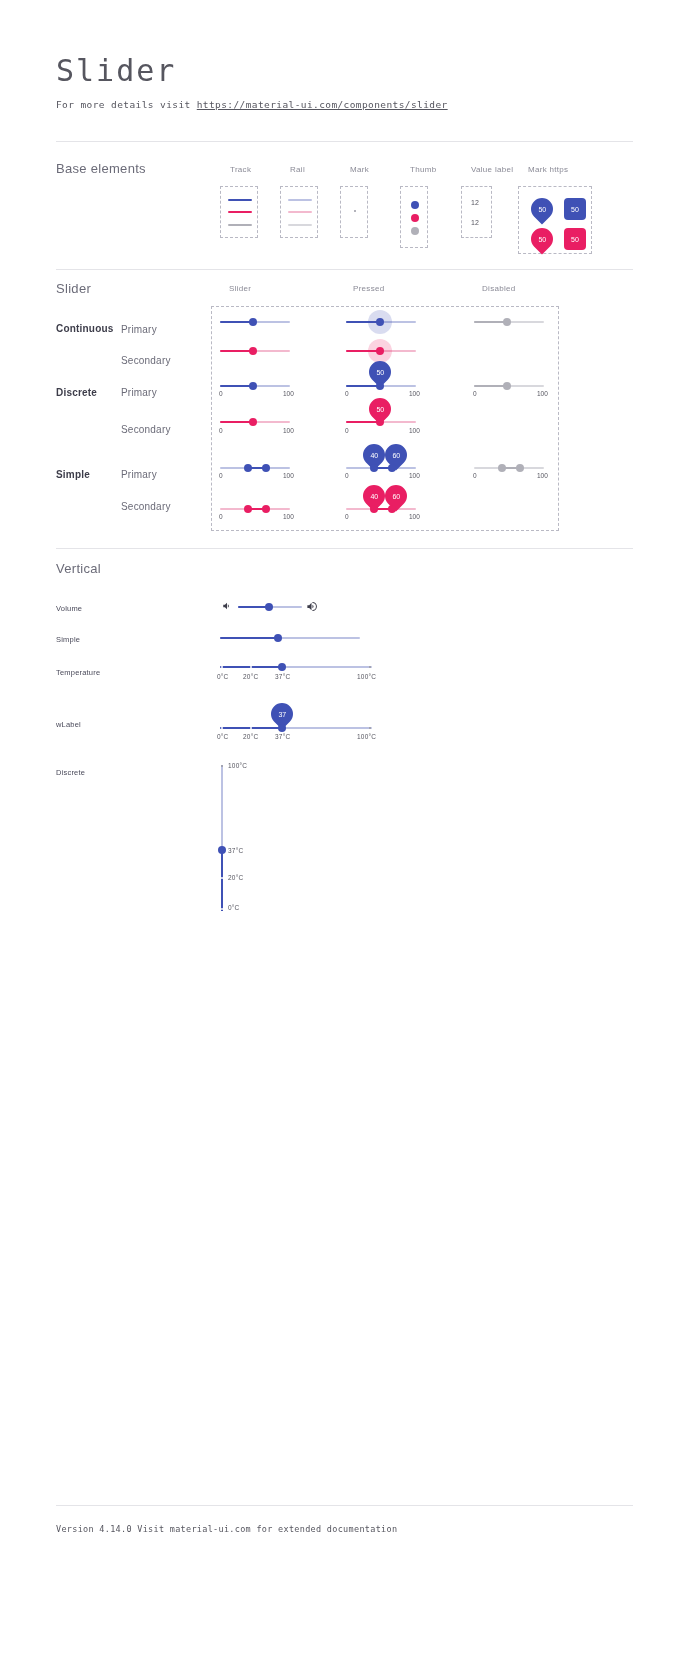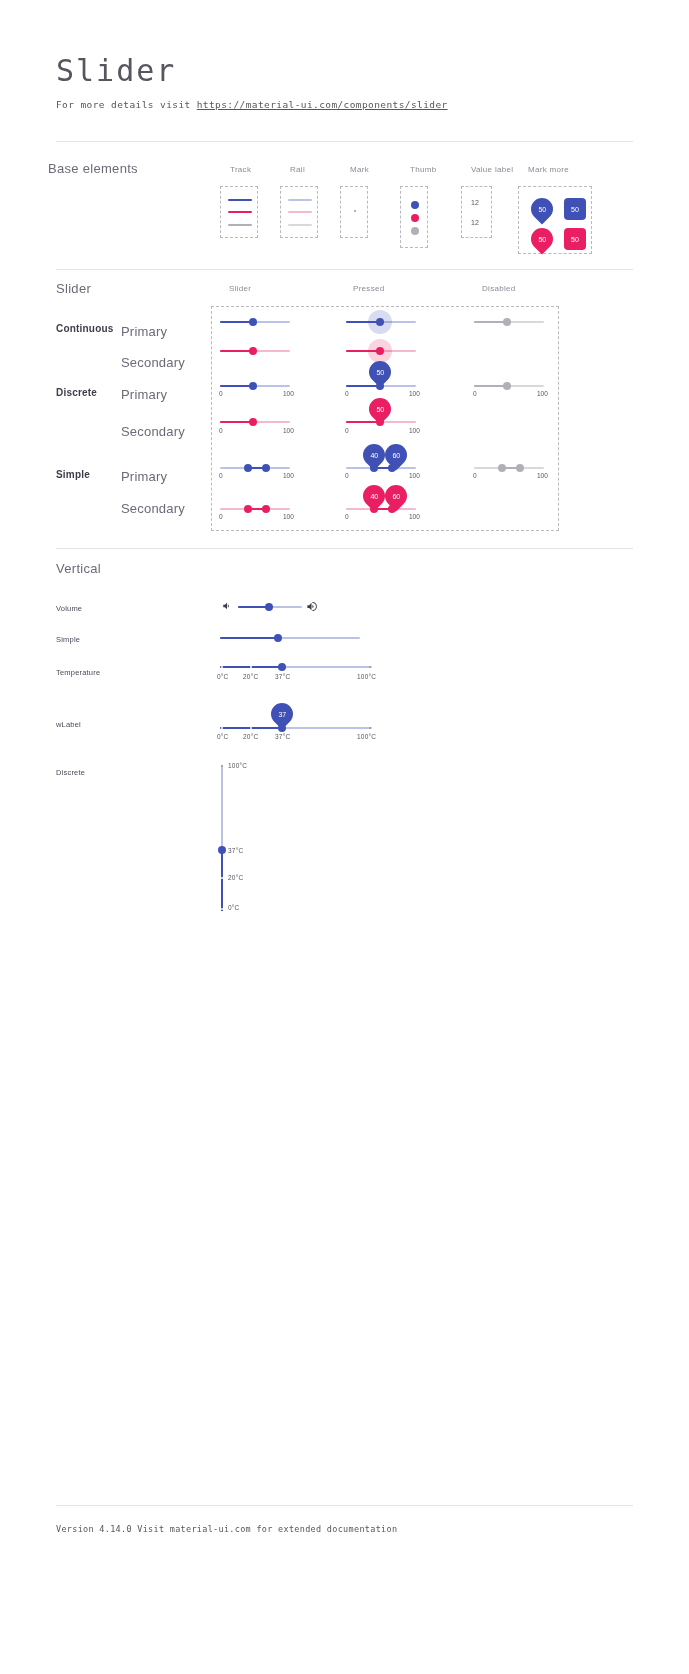--- a/index.html
+++ b/index.html
@@ -28,21 +28,21 @@
   }
   .subtitle a { color:#56565f; text-decoration:underline; }
   .hr { position:absolute; left:56px; width:577px; height:1px; background:#e4e4e8; }
 
   
   .sec-title {
     position:absolute; font-size:13px; color:#6b6b78; letter-spacing:0.3px;
   }
   .col-head { position:absolute; font-size:8px; color:#8a8a96; letter-spacing:0.3px;margin-left:10px; }
   .row-head { position:absolute; font-size:10px; color:#3d3d4a; font-weight:bold; letter-spacing:0.2px;}
-  .row-sub  { position:absolute; font-size:13px; color:#6b6b78; letter-spacing:0.2px;}
+  .row-sub  { position:absolute; font-size:10px; color:#6b6b78; letter-spacing:0.2px;}
 
   
   .dbox { position:absolute; border:1px dashed #b9b9c4; }
 
   
   .rail { position:absolute; height:2px; border-radius:1px; }
   .track { position:absolute; height:2px; border-radius:1px; }
   .thumb { position:absolute; width:8px; height:8px; border-radius:50%; }
   .halo  { position:absolute; width:24px; height:24px; border-radius:50%; }
   .tick  { position:absolute; width:2px; height:2px; border-radius:50%; }
@@ -88,28 +88,28 @@
 </style>
 </head>
 <body>
 
 <div class="page">
 
   <div class="title">Slider</div>
   <div class="subtitle"><span>For more details visit </span><a href="#">https://material-ui.com/components/slider</a></div>
   <div class="hr" style="top:141px;"></div>
 
-  <div class="sec-title" style="left:48px; top:161px;">Base elements</div>
+  <div class="sec-title" style="left:56px; top:161px;">Base elements</div>
 
   <div class="col-head" style="left:220px; top:165px;">Track</div>
   <div class="col-head" style="left:280px; top:165px;">Rail</div>
   <div class="col-head" style="left:340px; top:165px;">Mark</div>
   <div class="col-head" style="left:400px; top:165px;">Thumb</div>
   <div class="col-head" style="left:461px; top:165px;">Value label</div>
-  <div class="col-head" style="left:518px; top:165px;">Mark more</div>
+  <div class="col-head" style="left:518px; top:165px;">Mark https</div>
 
   <div class="dbox" style="left:220px; top:186px; width:38px; height:52px;">
     <div class="track c-prim" style="left:7px; top:12px; width:24px;"></div>
     <div class="track c-sec" style="left:7px; top:24px; width:24px;"></div>
     <div class="track c-dis" style="left:7px; top:37px; width:24px;"></div>
   </div>
 
   <div class="dbox" style="left:280px; top:186px; width:38px; height:52px;">
     <div class="rail c-prim-rail" style="left:7px; top:12px; width:24px;"></div>
     <div class="rail c-sec-rail" style="left:7px; top:24px; width:24px;"></div>

